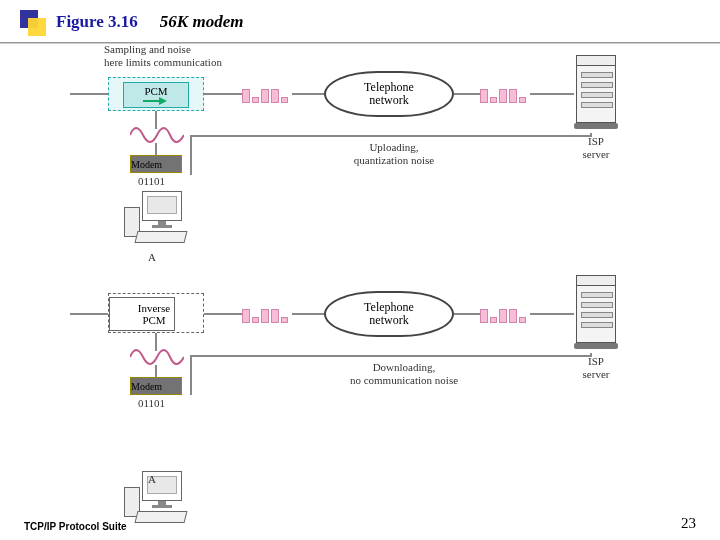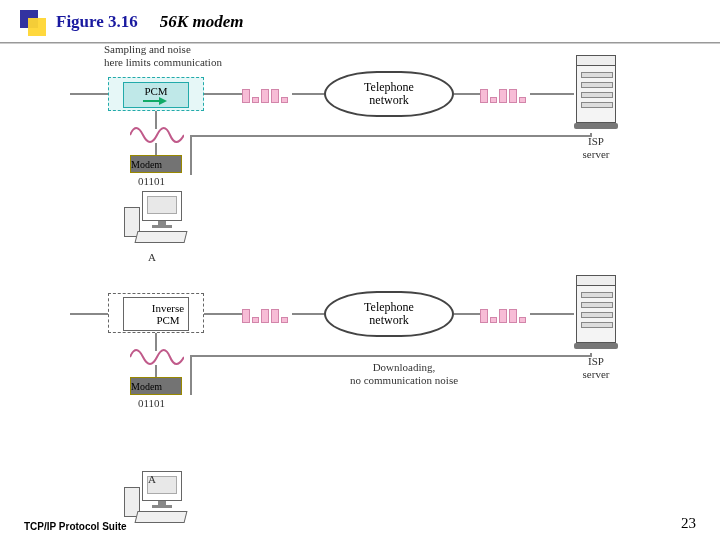--- a/index.html
+++ b/index.html
@@ -41,21 +41,21 @@
 
   
   .pcm-outer { border:1px dashed #2aa; width:96px; height:34px; background:#e6f7f7; }
   .pcm-inner { position:absolute; left:14px; top:4px; width:66px; height:26px; border:1px solid #2aa; background:#bfe8e8; display:flex; flex-direction:column; align-items:center; justify-content:center; font-size:11px; }
   .arrow-r { width:26px; height:8px; position:relative; }
   .arrow-r::before { content:""; position:absolute; left:0; top:3px; width:18px; height:2px; background:#1a6; }
   .arrow-r::after { content:""; position:absolute; left:16px; top:0; border-left:8px solid #1a6; border-top:4px solid transparent; border-bottom:4px solid transparent; }
 
   
   .ipcm-outer { border:1px dashed #666; width:96px; height:40px; background:#fff; }
-  .ipcm-inner { position:absolute; left:14px; top:3px; width:66px; height:34px; border:1px solid #666; background:#fff; display:flex; align-items:center; justify-content:center; font-size:11px; text-align:center; line-height:1.1;padding-left:24px; }
+  .ipcm-inner { position:absolute; left:0; top:3px; width:66px; height:34px; border:1px solid #666; background:#fff; display:flex; align-items:center; justify-content:center; font-size:11px; text-align:center; line-height:1.1;padding-left:24px; }
 
   
   .modem { width:52px; height:18px; border:1px solid #998800; background:#737373; font-size:10px; display:flex; align-items:center; justify-content:flex-start; }
 
   
   .wave svg { width:54px; height:20px; }
 
   
   .pulse { height:18px; }
   .pulse span { display:inline-block; background:#f7bcd6; border:1px solid #d285aa; position:relative; vertical-align:bottom; }
@@ -170,20 +170,23 @@
 
   <div class="abs pc" style="left:94px; top:148px;">
     <div class="box"></div>
       <div class="mon"></div>
       <div class="stand"></div>
       <div class="base"></div>
       <div class="kb"></div>
   </div>
   <div class="abs small serif" style="left:118px; top:208px;">A</div>
 
+  <div class="abs small serif" style="left:294px; top:98px; width:140px;">
+    <span>Uploading,</span><br><span>quantization noise</span>
+  </div>
 
   <div class="line hline" style="left:160px; top:92px; width:402px;"></div>
   <div class="line vline" style="left:160px; top:92px; height:40px;"></div>
   <div class="line vline" style="left:560px; top:90px; height:4px;"></div>
 
   <div class="abs ipcm-outer" style="left:78px; top:250px;">
     <div class="ipcm-inner">
       <div><span>Inverse</span><br><span>PCM</span></div>
     </div>
   </div>

